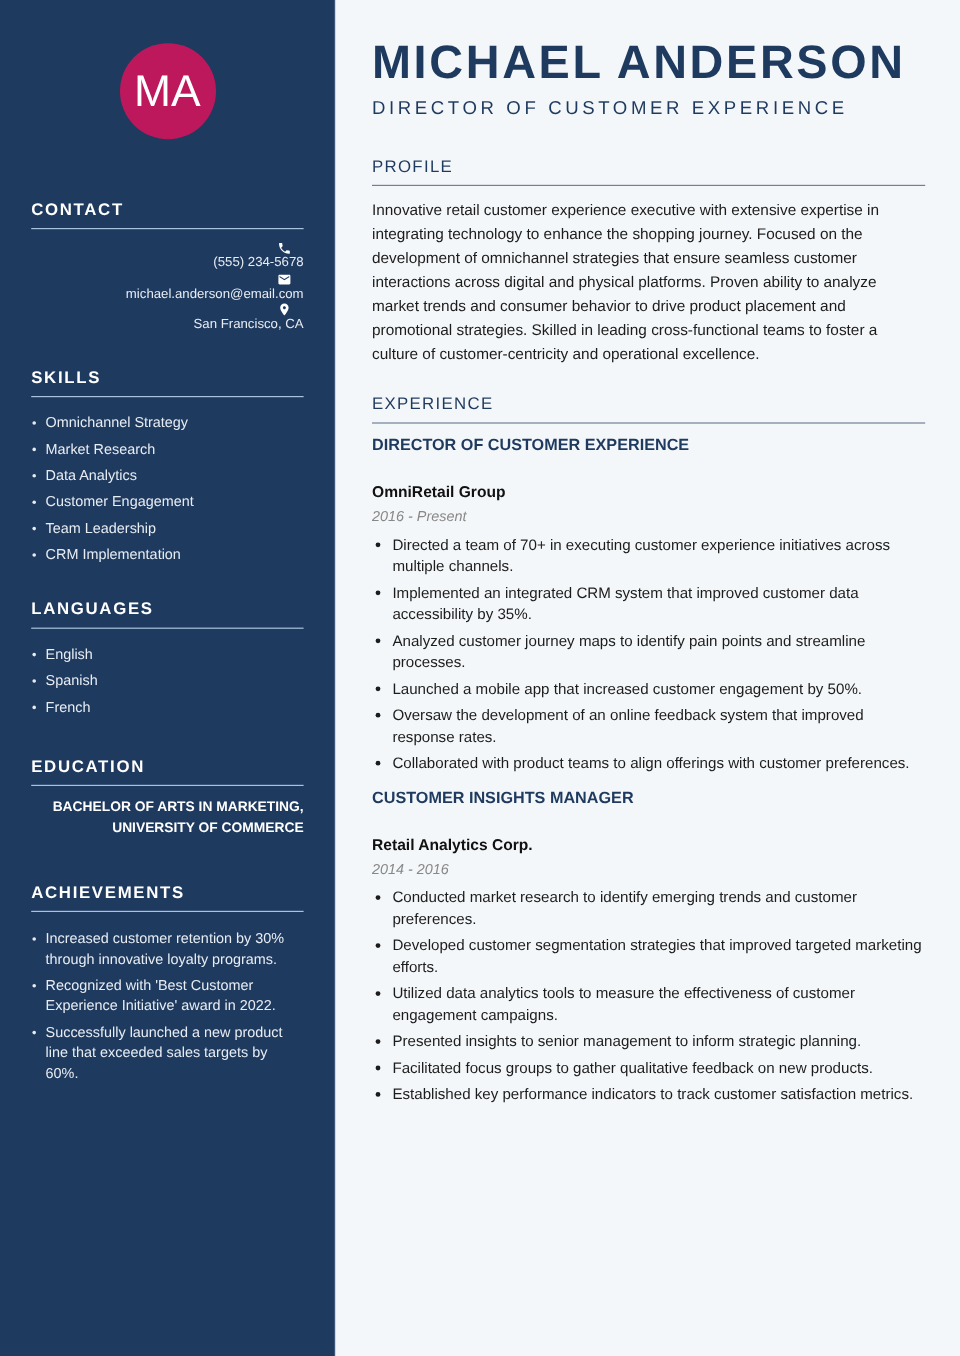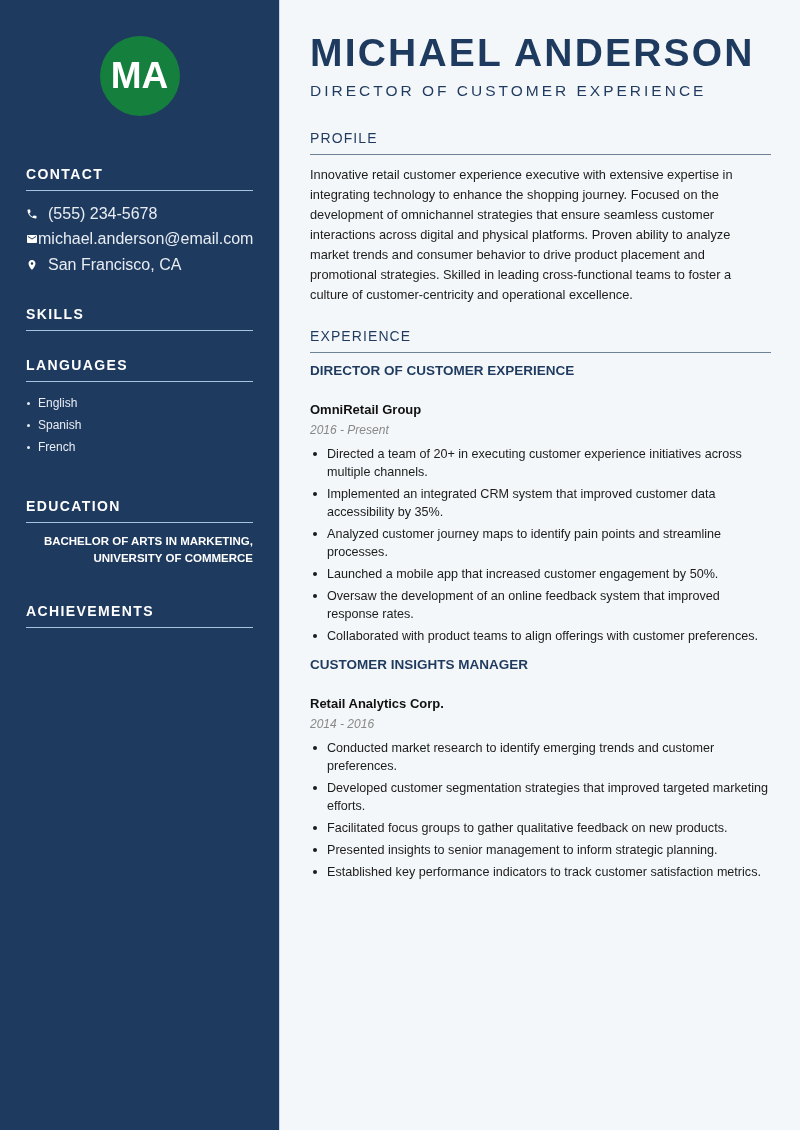--- a/index.html
+++ b/index.html
@@ -1,25 +1,25 @@
 <!DOCTYPE html>
 <html><head>
   <meta charset="utf-8">
   <style>
     * { box-sizing: border-box; margin: 0; padding: 0; }
     html, body { width: 800px; height: 1130px; overflow: hidden; }
     body { font-family: "Liberation Sans", "DejaVu Sans", sans-serif; background: #f4f7f9; }
     .page { display: flex; width: 800px; height: 1130px; }
     .sidebar { width: 280px; height: 1130px; background: #1f3a5f; color: #ffffff; padding: 36px 26px 0 26px; border-right: 1px solid #c9d6e3; }
     .avatar-wrap { display: flex; justify-content: center; }
-    .avatar { width: 80px; height: 80px; border-radius: 50%; background: #15803d; display: flex; align-items: center; justify-content: center; color: #fff; font-weight: bold; font-size: 37px; letter-spacing: 0px; }
+    .avatar { width: 80px; height: 80px; border-radius: 50%; background: #be185d; display: flex; align-items: center; justify-content: center; color: #fff; font-weight: normal; font-size: 37px; letter-spacing: 0px; }
     .side-section { margin-top: 0; }
     .side-title { font-size: 14px; font-weight: bold; letter-spacing: 1.4px; padding-bottom: 8px; border-bottom: 1.5px solid #a9c2df; margin-bottom: 10px; }
     .contact-title-wrap { margin-top: 50px; }
-    .contact-row { display: flex; align-items: center; height: 25.5px; font-size: 16px; color: #e8edf3; }
+    .contact-row { display: flex; align-items: flex-end; height: 25.5px; font-size: 11px; color: #e8edf3; flex-direction: column; }
     .contact-row .ic { width: 22px; display: flex; align-items: center; }
     .contact-row svg { width: 12px; height: 12px; fill: #ffffff; }
     .side-list { list-style: none; }
     .side-list li { position: relative; padding-left: 12px; font-size: 12px; color: #e8edf3; line-height: 22px; }
     .side-list li::before { content: ""; position: absolute; left: 1px; top: 10px; width: 3px; height: 3px; background: #e8edf3; border-radius: 50%; }
     .side-list.ach li { line-height: 17px; margin-bottom: 5px; }
     .side-list.ach li::before { top: 7px; }
     .edu-text { font-size: 11.5px; font-weight: bold; line-height: 17px; color: #ffffff; margin-top: 2px; text-align: right; }
     .main { flex: 1; padding: 30px 29px 0 30px; color: #1c1c1c; }
     .name { font-size: 39px; font-weight: bold; color: #1f3a5f; letter-spacing: 2.2px; line-height: 46px; }
@@ -69,74 +69,88 @@
           <svg viewBox="0 0 24 24">
               <path d="M12 2C8.1 2 5 5.1 5 9c0 5.2 7 13 7 13s7-7.8 7-13c0-3.9-3.1-7-7-7zm0 9.5c-1.4 0-2.5-1.1-2.5-2.5s1.1-2.5 2.5-2.5 2.5 1.1 2.5 2.5-1.1 2.5-2.5 2.5z"></path>
             </svg>
         </span>
         <span>San Francisco, CA</span>
       </div>
     </section>
 
     <section class="side-section" style="margin-top:28px;">
       <h2 class="side-title">SKILLS</h2>
+      <ul class="side-list">
+        <li>Omnichannel Strategy</li>
+        <li>Market Research</li>
+        <li>Data Analytics</li>
+        <li>Customer Engagement</li>
+        <li>Team Leadership</li>
+        <li>CRM Implementation</li>
+      </ul>
     </section>
 
     <section class="side-section" style="margin-top:26px;">
       <h2 class="side-title">LANGUAGES</h2>
       <ul class="side-list">
         <li>English</li>
         <li>Spanish</li>
         <li>French</li>
       </ul>
     </section>
 
-    <section class="side-section" style="margin-top:40px;">
+    <section class="side-section" style="margin-top:30px;">
       <h2 class="side-title">EDUCATION</h2>
       <div class="edu-text">BACHELOR OF ARTS IN MARKETING, UNIVERSITY OF COMMERCE</div>
     </section>
 
     <section class="side-section" style="margin-top:36px;">
       <h2 class="side-title">ACHIEVEMENTS</h2>
+      <ul class="side-list ach" style="margin-top:14px;">
+        <li>Increased customer retention by 30% through innovative loyalty programs.</li>
+        <li>Recognized with 'Best Customer Experience Initiative' award in 2022.</li>
+        <li>Successfully launched a new product line that exceeded sales targets by 60%.</li>
+      </ul>
     </section>
   </aside>
 
   <main class="main">
     <h1 class="name">MICHAEL ANDERSON</h1>
     <div class="role">DIRECTOR OF CUSTOMER EXPERIENCE</div>
 
     <section class="profile-section">
       <h2 class="main-title">PROFILE</h2>
       <p class="profile-text">Innovative retail customer experience executive with extensive expertise in integrating technology to enhance the shopping journey. Focused on the development of omnichannel strategies that ensure seamless customer interactions across digital and physical platforms. Proven ability to analyze market trends and consumer behavior to drive product placement and promotional strategies. Skilled in leading cross-functional teams to foster a culture of customer-centricity and operational excellence.</p>
     </section>
 
     <section class="exp-section">
       <h2 class="main-title">EXPERIENCE</h2>
 
       <div class="job">
         <div class="job-title">DIRECTOR OF CUSTOMER EXPERIENCE</div>
         <div class="company">OmniRetail Group</div>
         <div class="dates">2016 - Present</div>
         <ul class="bullets">
-          <li>Directed a team of 20+ in executing customer experience initiatives across multiple channels.</li>
+          <li>Directed a team of 70+ in executing customer experience initiatives across multiple channels.</li>
           <li>Implemented an integrated CRM system that improved customer data accessibility by 35%.</li>
           <li>Analyzed customer journey maps to identify pain points and streamline processes.</li>
           <li>Launched a mobile app that increased customer engagement by 50%.</li>
           <li>Oversaw the development of an online feedback system that improved response rates.</li>
           <li>Collaborated with product teams to align offerings with customer preferences.</li>
         </ul>
       </div>
 
       <div class="job">
         <div class="job-title">CUSTOMER INSIGHTS MANAGER</div>
         <div class="company">Retail Analytics Corp.</div>
         <div class="dates">2014 - 2016</div>
         <ul class="bullets">
           <li>Conducted market research to identify emerging trends and customer preferences.</li>
           <li>Developed customer segmentation strategies that improved targeted marketing efforts.</li>
+          <li>Utilized data analytics tools to measure the effectiveness of customer engagement campaigns.</li>
+          <li>Presented insights to senior management to inform strategic planning.</li>
           <li>Facilitated focus groups to gather qualitative feedback on new products.</li>
-          <li>Presented insights to senior management to inform strategic planning.</li>
           <li>Established key performance indicators to track customer satisfaction metrics.</li>
         </ul>
       </div>
     </section>
   </main>
 </div>
 
 </body></html>

